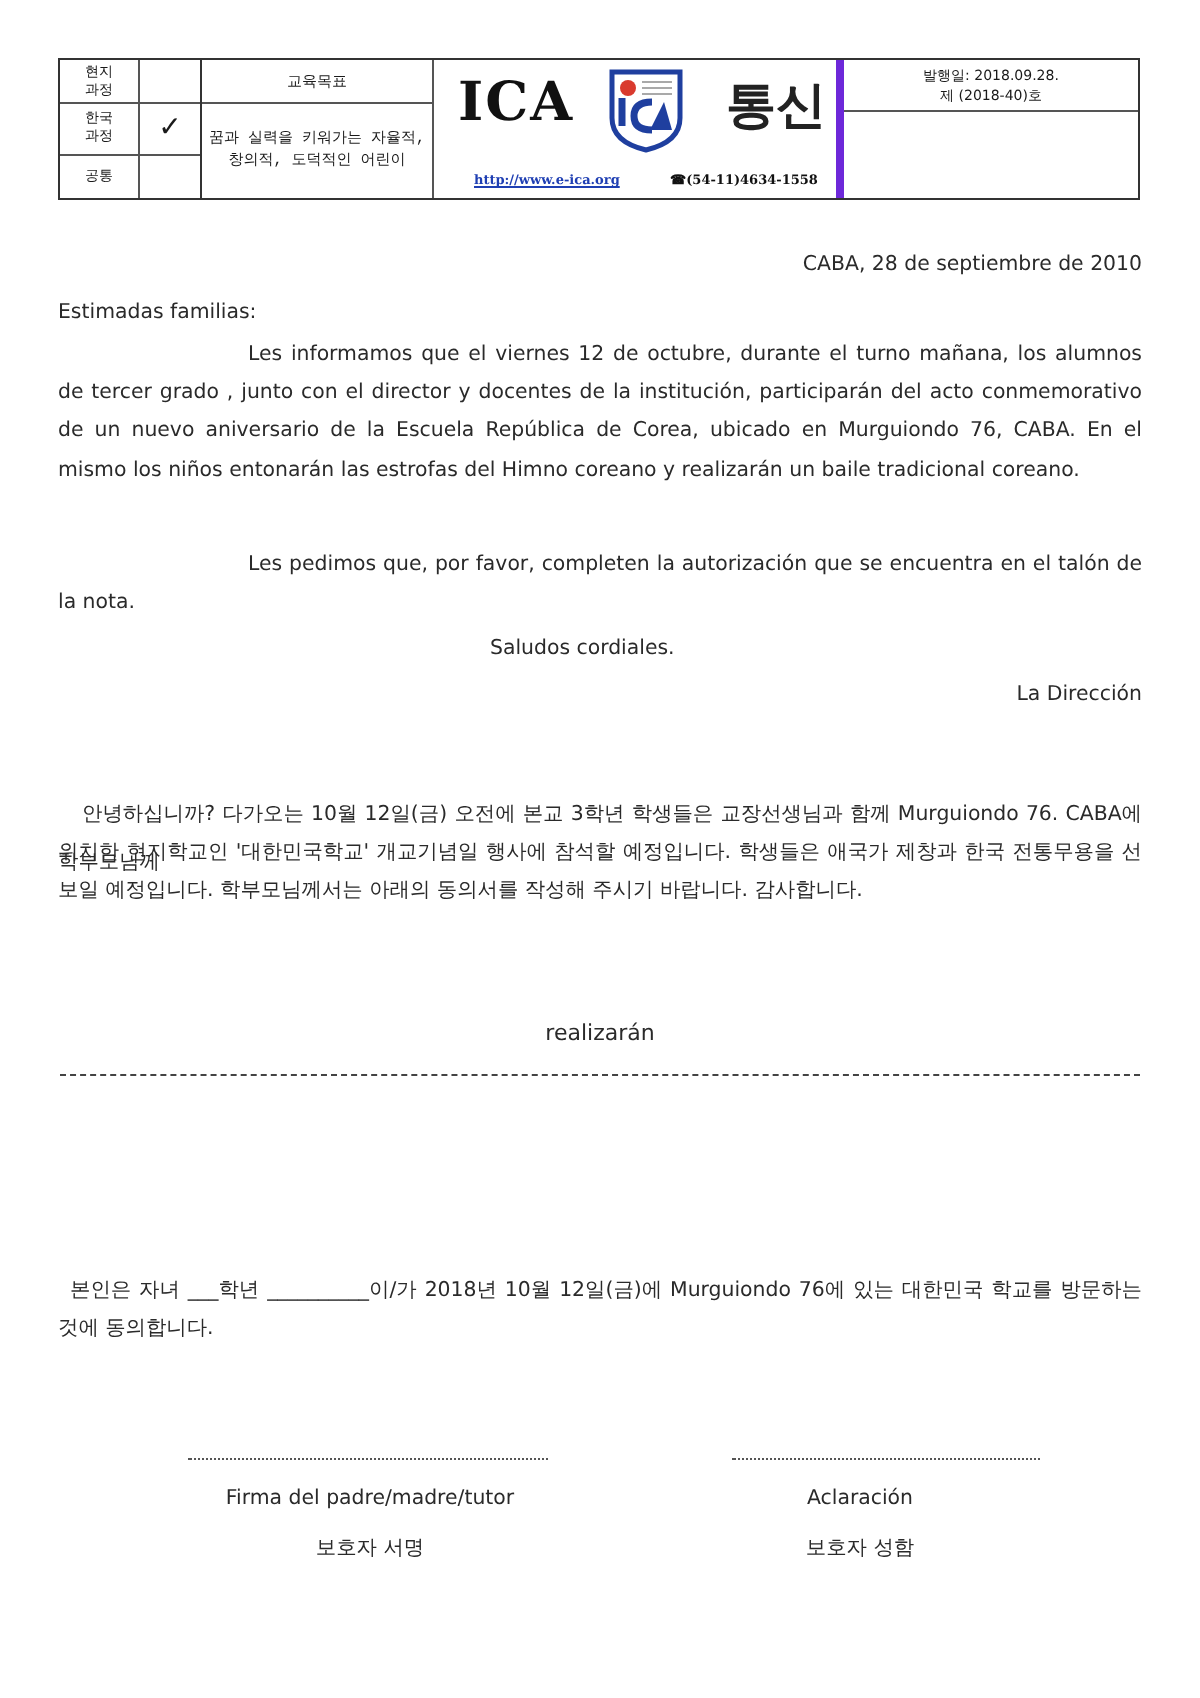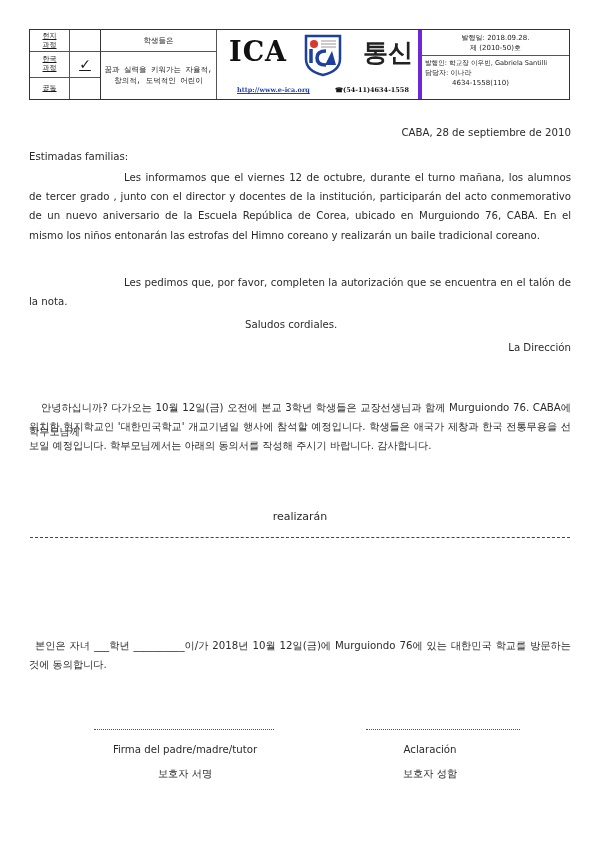--- a/index.html
+++ b/index.html
@@ -14,21 +14,21 @@
     
     .hdr {
       position: absolute; left: 29px; top: 29px; width: 541px; height: 71px;
       border: 1.5px solid #333;
       display: flex;
     }
     .hdr .col-type { width: 40px; border-right: 1px solid #555; display: flex; flex-direction: column; }
     .hdr .col-check { width: 31px; border-right: 1.5px solid #333; display: flex; flex-direction: column; }
     .hdr .cell {
       flex: 1; display: flex; align-items: center; justify-content: center;
-      font-size: 7px; line-height: 9px; text-align: left; border-bottom: 1px solid #555; text-decoration: underline;
+      font-size: 7px; line-height: 9px; text-align: left; border-bottom: 1px solid #555;
     }
     .hdr .cell:last-child { border-bottom: none; }
     .hdr .cell.tall { flex: 1.15; }
     .hdr .col-check .cell { font-size: 14px; }
     .hdr .col-goal { width: 116px; border-right: 1px solid #555; display: flex; flex-direction: column; }
     .hdr .goal-title {
       height: 22px; border-bottom: 1px solid #555; display: flex; align-items: center; justify-content: center;
       font-size: 7.5px;
     }
     .hdr .goal-text {
@@ -86,46 +86,41 @@
       <div class="cell tall" style="white-space:pre-line;">한국
 과정</div>
       <div class="cell">공통</div>
     </div>
     <div class="col-check">
       <div class="cell"></div>
       <div class="cell tall">✓</div>
       <div class="cell"></div>
     </div>
     <div class="col-goal">
-      <div class="goal-title">학생들은</div>
+      <div class="goal-title">교육목표</div>
       <div class="goal-text">꿈과 실력을 키워가는 자율적, 창의적, 도덕적인 어린이</div>
     </div>
     <div class="col-brand">
       <div class="brand-ica">ICA</div>
       <svg class="brand-logo" viewBox="0 0 40 44">
         <path d="M3 3 H37 V26 Q37 38 20 42 Q3 38 3 26 Z" fill="#ffffff" stroke="#1f3f9f" stroke-width="2.5"></path>
         <circle cx="11" cy="11" r="4" fill="#d93a2e"></circle>
         <path d="M8 16 V30" stroke="#1f3f9f" stroke-width="3.5" fill="none"></path>
         <path d="M23 18 Q14 18 14 25 Q14 32 23 32" stroke="#1f3f9f" stroke-width="3.5" fill="none"></path>
         <path d="M22 32 L29 18 L33 32 Z" fill="#1f3f9f"></path>
         <path d="M18 8 H33 M18 11 H33 M18 14 H33" stroke="#555" stroke-width="0.6"></path>
       </svg>
       <div class="brand-tongsin">통신</div>
       <div class="brand-url">http://www.e-ica.org</div>
       <div class="brand-phone">☎(54-11)4634-1558</div>
     </div>
     <div class="col-info">
       <div class="info-top">
         <div>발행일: 2018.09.28.</div>
-        <div>제 (2010-50)호</div>
-      </div>
-      <div class="info-bot">
-        <div style="font-size:6.6px;white-space:nowrap;">발행인: 학교장 이우빈, Gabriela Santilli</div>
-        <div>담당자: 이나라</div>
-        <div class="indent">4634-1558(110)</div>
+        <div>제 (2018-40)호</div>
       </div>
     </div>
   </div>
 
   <div class="txt" style="right:29px; top:123px;">CABA, 28 de septiembre de 2010</div>
   <div class="txt" style="left:29px; top:147px;">Estimadas familias:</div>
   <div class="para" style="top:168px;"><span class="ind"></span><span>Les informamos que el viernes 12 de octubre, durante el turno mañana, los alumnos de tercer grado , junto con el director y docentes de la institución, participarán del acto conmemorativo de un nuevo aniversario de la Escuela República de Corea, ubicado en Murguiondo 76, CABA. En el mismo los niños entonarán las estrofas del Himno coreano y realizarán un baile tradicional coreano.</span></div>
   <div class="para" style="top:273px;"><span class="ind"></span><span>Les pedimos que, por favor, completen la autorización que se encuentra en el talón de la nota.</span></div>
   <div class="txt" style="left:245px; top:315px;">Saludos cordiales.</div>
   <div class="txt" style="right:29px; top:338px;">La Dirección</div>

